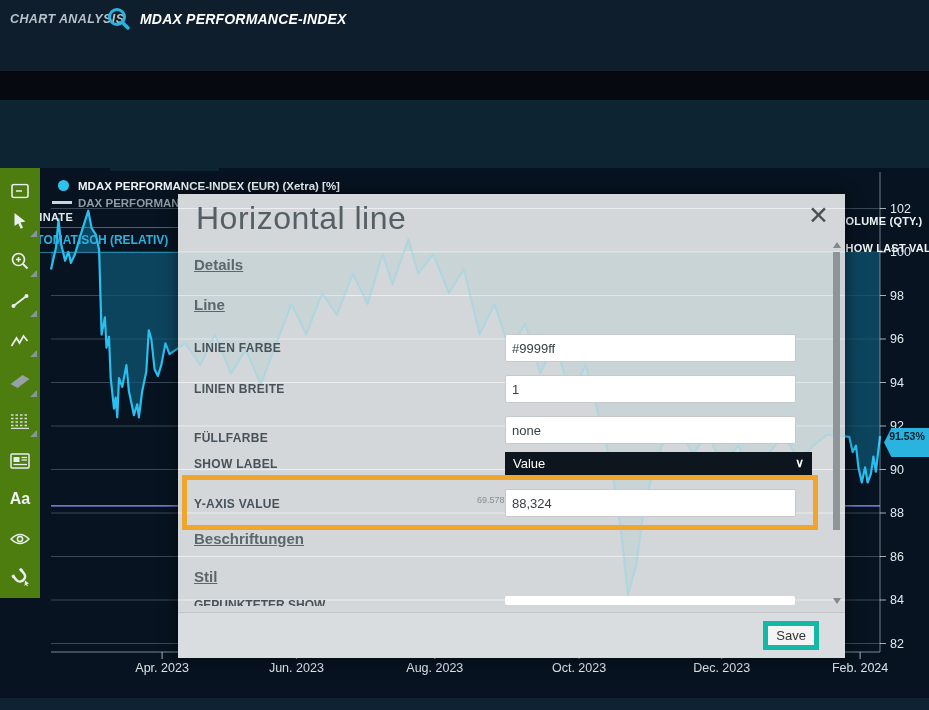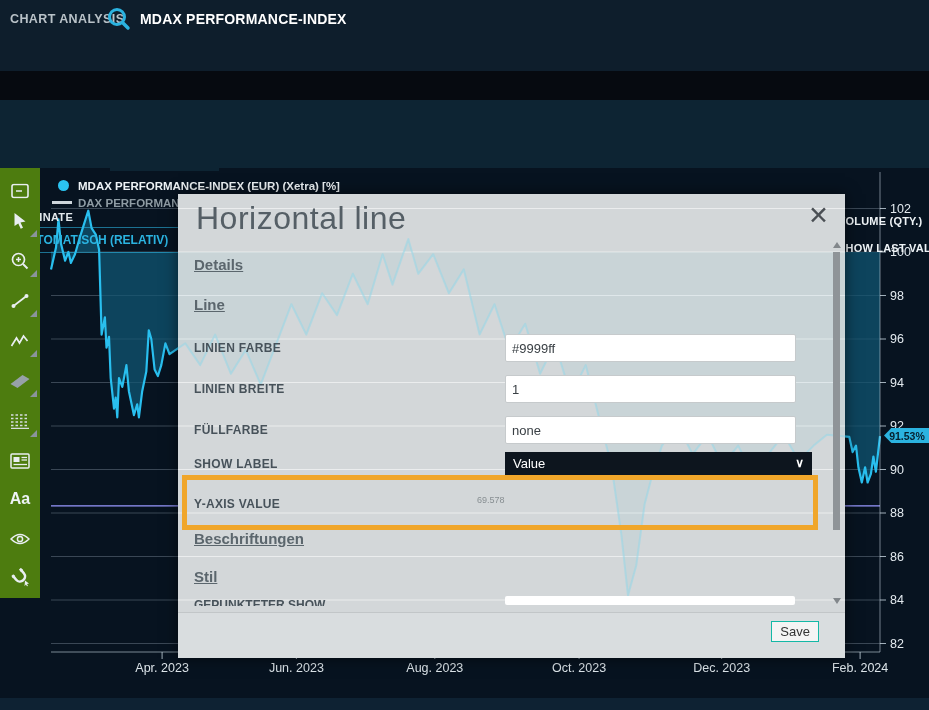--- a/index.html
+++ b/index.html
@@ -1,19 +1,19 @@
 <!DOCTYPE html>
 <html><head>
 <meta charset="utf-8">
 <style>
   html,body{margin:0;padding:0;background:#04080d;}
   body{font-family:"Liberation Sans", sans-serif; -webkit-font-smoothing:antialiased;}
   #app{position:relative;width:929px;height:710px;overflow:hidden;background:#071320;}
   
-  .row1{position:absolute;left:0;top:0;width:929px;height:38px;background:#0e1e2c;}
+  .row1{position:absolute;left:0;top:0;width:929px;height:38px;background:#0e1e2c;font-style:italic;}
   .row2{position:absolute;left:0;top:38px;width:929px;height:33px;background:#0e1e2c;}
   .tabrow{position:absolute;left:0;top:71px;width:929px;height:29px;background:#060a10;}
   .ctrlrow{position:absolute;left:0;top:100px;width:929px;height:68px;background:#0d2433;}
   .app-title{position:absolute;left:10px;top:12px;font-size:12.5px;font-weight:bold;color:#b9c2c8;letter-spacing:.4px;}
   .instr-title{position:absolute;left:140px;top:11px;font-size:14px;font-weight:bold;color:#fff;letter-spacing:.2px;}
   .search-ic{position:absolute;left:106px;top:6px;}
   .box{position:absolute;height:26px;border:1px solid rgba(43,179,224,.55);border-radius:2px;box-sizing:border-box;background:rgba(10,30,45,.35);}
   .period-box{left:8px;top:42px;width:66px;}
   .period-box .ptxt{position:absolute;left:7px;top:5px;color:#2bb3e0;font-weight:bold;font-size:13px;}
   .period-box .chev{position:absolute;right:6px;top:5px;color:#2bb3e0;font-size:11px;font-weight:bold;}
@@ -44,21 +44,21 @@
   .tool .ttxt{color:#eef3f6;font-weight:bold;font-size:16px;}
   .tool.flyout:after{content:"";position:absolute;right:3px;bottom:3px;border-left:7px solid transparent;border-bottom:7px solid #8a949b;}
   
   #chart-svg{position:absolute;left:40px;top:168px;}
   .legend{position:absolute;left:52px;top:176px;z-index:3;}
   .lrow{height:17px;position:relative;white-space:nowrap;}
   .ldot{display:inline-block;width:11px;height:11px;border-radius:50%;vertical-align:-1px;margin:0 9px 0 6px;}
   .ldash{display:inline-block;width:20px;height:3px;vertical-align:3px;margin-right:6px;}
   .ltext1{font-size:11.5px;font-weight:bold;color:#eef3f6;}
   .ltext2{font-size:11.5px;font-weight:bold;color:#8f9ca4;}
-  .badge{position:absolute;left:884px;top:428px;width:46px;height:15px;z-index:2;
+  .badge{position:absolute;left:884px;top:428px;width:46px;height:29px;z-index:2;
     clip-path:polygon(0 50%,16% 0,100% 0,100% 100%,16% 100%);
     background:#2bb3e0;color:#06202e;font-size:10.5px;font-weight:bold;text-align:center;line-height:17px;}
   .bottomstrip{position:absolute;left:0;top:698px;width:929px;height:12px;background:#0e2233;}
   
   .modal{position:absolute;left:178px;top:194px;width:667px;height:464px;background:#d3d7d9;box-shadow:0 0 14px rgba(0,0,0,.55);z-index:4;overflow:hidden;}
   .modal-ghost{position:absolute;left:0;top:0;z-index:0;pointer-events:none;}
   .modal-content{position:absolute;inset:0;z-index:1;}
   .m-title{position:absolute;left:18px;top:6px;font-size:32px;color:#555f66;letter-spacing:.5px;}
   .m-close{position:absolute;right:16px;top:6px;font-size:25px;color:#4a4f54;cursor:pointer;line-height:30px;}
   .m-section{position:absolute;left:16px;font-size:15px;font-weight:bold;color:#5b666d;text-decoration:underline;}
@@ -66,21 +66,21 @@
   .m-input{position:absolute;left:327px;width:291px;height:28px;background:#fff;border:1px solid #c6cacc;border-radius:2px;
     font-family:"Liberation Sans",sans-serif;font-size:13px;color:#3a4045;padding:0 6px;box-sizing:border-box;}
   .m-select{position:absolute;left:327px;top:258px;width:307px;height:25px;background:#0d151e;color:#fff;cursor:pointer;}
   .m-select .sval{position:absolute;left:8px;top:4px;font-size:13px;}
   .m-select .chev{position:absolute;right:8px;top:4px;font-size:12px;font-weight:bold;}
   .hl-box{position:absolute;left:4px;top:281px;width:636px;height:55px;border:5px solid #f0a62a;box-sizing:border-box;z-index:2;}
   .ghost-val{position:absolute;left:299px;top:301px;font-size:9px;color:rgba(110,118,122,.75);z-index:1;}
   .clip-row{position:absolute;left:16px;top:404px;width:320px;height:8px;overflow:hidden;font-size:12px;font-weight:bold;color:#47525a;}
   .clip-input{position:absolute;left:327px;top:402px;width:290px;height:9px;background:#fff;border-radius:2px;}
   .m-footer{position:absolute;left:0;top:418px;width:667px;height:46px;background:#d9dddf;border-top:1px solid #c2c6c8;}
-  .save-btn{position:absolute;right:26px;top:8px;background:#f4f4f4;border:1px solid #14b8a6;color:#333;font-size:13px;
+  .save-btn{position:absolute;right:26px;top:8px;background:#f4f4f4;border:5px solid #14b8a6;color:#333;font-size:13px;
     font-family:"Liberation Sans",sans-serif;padding:2px 8px;cursor:pointer;}
   .sb-track{position:absolute;right:4px;top:50px;width:8px;height:368px;}
   .sb-thumb{position:absolute;left:0;top:8px;width:7px;height:278px;background:#8f9498;}
   .sb-up{position:absolute;left:0px;top:-2px;border-left:4px solid transparent;border-right:4px solid transparent;border-bottom:6px solid #82878b;}
   .sb-down{position:absolute;left:0px;bottom:8px;border-left:4px solid transparent;border-right:4px solid transparent;border-top:6px solid #82878b;}
 </style>
 </head>
 <body>
 
 <div id="app">
@@ -358,31 +358,32 @@
 
       <div class="m-section" style="top:62px;">Details</div>
       <div class="m-section" style="top:102px;">Line</div>
 
       <div class="m-label" style="top:147px;">LINIEN FARBE</div>
       <input class="m-input" style="top: 140px;" value="#9999ff">
 
       <div class="m-label" style="top:188px;">LINIEN BREITE</div>
       <input class="m-input" style="top: 181px;" value="1">
 
-      <div class="m-label" style="top:229px;text-align:right;">FÜLLFARBE</div>
+      <div class="m-label" style="top:237px;text-align:right;">FÜLLFARBE</div>
       <input class="m-input" style="top: 222px;" value="none">
 
       <div class="m-label" style="top:263px;">SHOW LABEL</div>
       <div class="m-select">
         <span class="sval">Value</span>
         <span class="chev">∨</span>
       </div>
 
       <div class="hl-box"></div>
       <div class="m-label" style="top:303px;z-index:3;">Y-AXIS VALUE</div>
+      <input class="m-input" style="top: 295px; z-index: 3;" value="88,324">
 
       <div class="m-section" style="top:336px;">Beschriftungen</div>
       <div class="m-section" style="top:374px;">Stil</div>
 
       <div class="clip-row">GEPUNKTETER SHOW</div>
       <div class="clip-input"></div>
 
       <div class="m-footer">
         <button class="save-btn">Save</button>
       </div>

